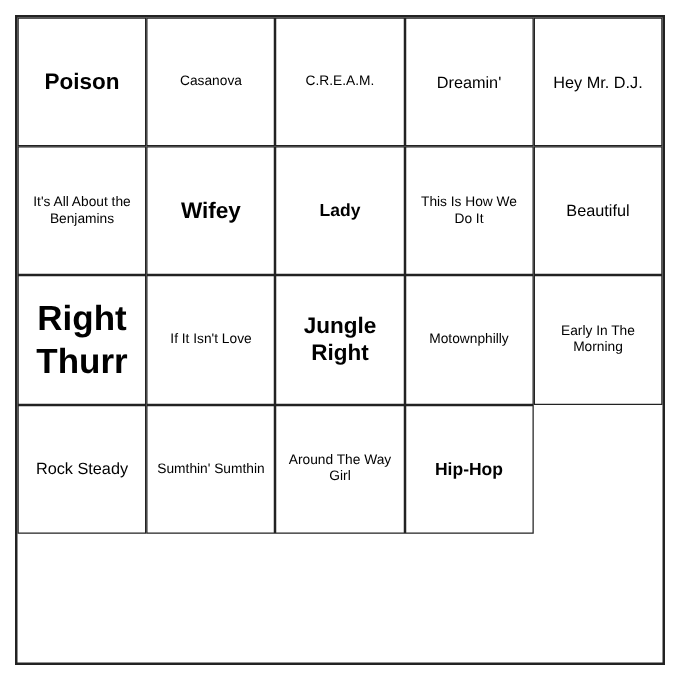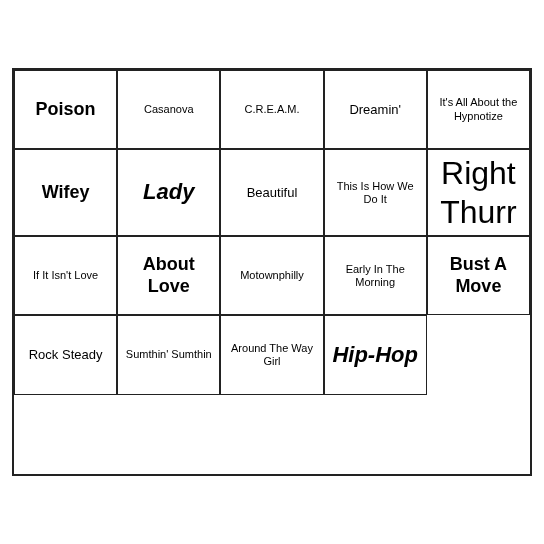--- a/index.html
+++ b/index.html
@@ -8,57 +8,57 @@
       display: flex;
       justify-content: center;
       align-items: center;
       width: 544px;
       height: 544px;
       font-family: Arial, sans-serif;
     }
     .bingo-card {
       border: 2px solid #222;
       width: 520px;
-      height: 408px;
+      height: 520px;
       display: grid;
       grid-template-columns: repeat(5, 1fr);
       grid-template-rows: repeat(5, 1fr);
     }
     .cell {
       border: 1.5px solid #222;
       display: flex;
       align-items: center;
       justify-content: center;
       text-align: center;
       padding: 4px;
       line-height: 1.2;
       color: #000;
     }
     .cell.small { font-size: 11px; }
     .cell.medium { font-size: 13px; }
     .cell.large { font-size: 18px; font-weight: bold; }
-    .cell.xlarge { font-size: 22px; font-weight: bold; font-style: italic; }
-    .cell.xxlarge { font-size: 32px; font-weight: normal; }
+    .cell.xlarge { font-size: 14px; font-weight: bold; }
+    .cell.xxlarge { font-size: 28px; font-weight: bold; }
   </style>
 </head>
 <body>
 
 <div class="bingo-card">
 <div class="cell large">Poison</div>
     <div class="cell small">Casanova</div>
     <div class="cell small">C.R.E.A.M.</div>
     <div class="cell medium">Dreamin'</div>
-    <div class="cell small">It's All About the Hypnotize</div>
+    <div class="cell medium">Hey Mr. D.J.</div>
+    <div class="cell small">It's All About the Benjamins</div>
     <div class="cell large">Wifey</div>
     <div class="cell xlarge">Lady</div>
+    <div class="cell small">This Is How We Do It</div>
     <div class="cell medium">Beautiful</div>
-    <div class="cell small">This Is How We Do It</div>
     <div class="cell xxlarge">Right Thurr</div>
     <div class="cell small">If It Isn't Love</div>
-    <div class="cell large">About Love</div>
+    <div class="cell large">Jungle Right</div>
     <div class="cell small">Motownphilly</div>
     <div class="cell small">Early In The Morning</div>
-    <div class="cell large">Bust A Move</div>
     <div class="cell medium">Rock Steady</div>
     <div class="cell small">Sumthin' Sumthin</div>
     <div class="cell small">Around The Way Girl</div>
     <div class="cell xlarge">Hip-Hop</div>
   </div>
 
 </body></html>

